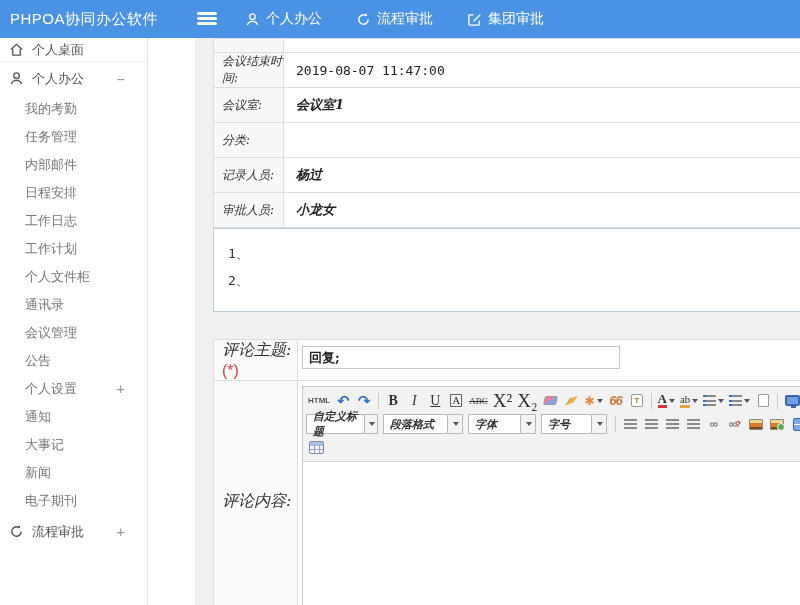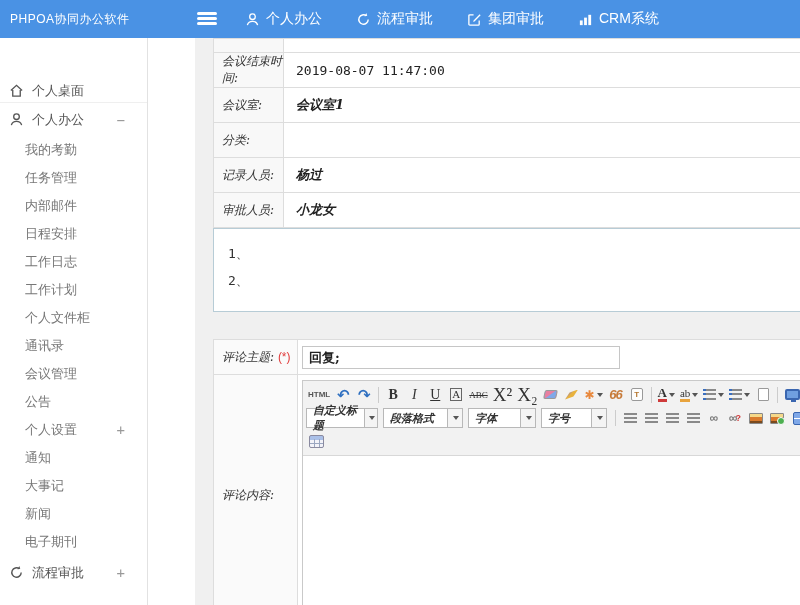--- a/index.html
+++ b/index.html
@@ -2,36 +2,36 @@
 <html><head>
 <meta charset="utf-8">
 <style>
   * { margin:0; padding:0; box-sizing:border-box; }
   html,body { width:800px; height:605px; overflow:hidden; background:#fff;
     font-family:"Liberation Sans","DejaVu Sans",sans-serif; font-size:13px; color:#444; }
 
   
   .header { position:absolute; left:0; top:0; width:800px; height:38px; background:#4a92e4;
     display:flex; align-items:center; color:#fff; z-index:10; }
-  .app-title { font-size:12px; padding-left:10px; width:185px; letter-spacing:.5px; }
+  .app-title { font-size:15px; padding-left:10px; width:185px; letter-spacing:.5px; }
   .burger { width:20px; height:14px; margin:0 14px 0 12px; cursor:pointer; position:relative; }
   .burger i { position:absolute; left:0; width:20px; height:3px; background:#fff; border-radius:2px; display:block; }
   .burger i:nth-child(1){top:0} .burger i:nth-child(2){top:5px} .burger i:nth-child(3){top:10px}
   .nav { display:flex; align-items:center; gap:6px; }
   .nav-item { display:flex; align-items:center; gap:6px; padding:0 14px; height:38px; font-size:14px; cursor:pointer; }
   .nav-item svg { display:block; }
   .caret-down { width:0; height:0; border-left:5px solid transparent; border-right:5px solid transparent;
     border-top:5px solid #fff; margin-left:4px; }
 
   
   .sidebar { position:absolute; left:0; top:38px; width:148px; bottom:0; background:#fff;
     border-right:1px solid #e2e2e2; overflow:hidden; }
   .side-item { display:flex; align-items:center; cursor:pointer; }
   .side-item.top { height:33px; color:#555; font-size:13px; padding-left:9px; gap:8px; }
-  .side-item.top.first { border-bottom:1px solid #efefef; height:24px;margin-top:41px; }
+  .side-item.top.first { border-bottom:1px solid #efefef; height:24px; }
   .side-item.sub { height:28px; color:#777; font-size:13px; padding-left:25px; }
   .side-item .grow { flex:1; }
   .toggle { color:#999; font-size:14px; padding-right:22px; font-family:"DejaVu Sans Mono",monospace; }
   .side-icon { width:15px; height:15px; display:inline-flex; align-items:center; justify-content:center; color:#666; }
 
   
   .main { position:absolute; left:195px; top:38px; width:605px; bottom:0; background:#f0f0f0; overflow:hidden; }
   .inner { position:absolute; left:18px; top:0; width:640px; }
 
   table.form { border-collapse:collapse; width:640px; background:#fff; table-layout:fixed; }
@@ -45,21 +45,21 @@
   .script { font-style:italic; font-family:"DejaVu Serif","Liberation Serif",serif; font-weight:bold; font-size:12px; color:#222; }
 
   .content-box { width:640px; height:84px; background:#fff; border:1px solid #b7ccd6; margin-top:0;
     padding:16px 0 0 14px; color:#333; font-size:13px; }
   .content-box .line { height:27px; font-family:"DejaVu Sans Mono","Liberation Mono",monospace; }
 
   .gap { height:27px; }
 
   table.cform { border-collapse:collapse; width:640px; background:#fff; table-layout:fixed; }
   table.cform td { border:1px solid #ddd; border-right:none; vertical-align:top; }
-  table.cform td.lbl { width:84px; background:#fafafa; font-style:italic; font-size:12px; color:#333;
+  table.cform td.lbl { width:84px; background:#fafafa; font-style:italic; font-size:16px; color:#333;
     padding-left:8px; font-family:"DejaVu Serif","Liberation Serif",serif; }
   .req { color:#e03c3c; font-style:normal; font-family:"Liberation Sans",sans-serif; }
   td.subject-cell { height:35px; padding:6px 0 0 4px; }
   .subject-input { width:318px; height:23px; border:1px solid #c6c6c6; background:#fff; font-weight:bold;
     font-size:13px; color:#222; padding-left:6px; font-family:"DejaVu Serif","Liberation Serif",serif; }
   td.editor-cell { height:233px; padding:5px 0 0 4px; }
   td.lbl-mid { vertical-align:middle !important; }
 
   
   .editor { width:540px; border:1px solid #c9c9c9; background:#fff; }
@@ -149,30 +149,20 @@
     </div>
     <div class="nav-item">
       <span class="side-icon">
         <svg width="15" height="15" viewBox="0 0 16 16">
             <path d="M13 9v4a1 1 0 0 1-1 1H3a1 1 0 0 1-1-1V4a1 1 0 0 1 1-1h4" fill="none" stroke="#fff" stroke-width="1.4"></path>
             <path d="M7 9l6.5-6.5 1 1L8 10l-1.5.5z" fill="#fff"></path>
           </svg>
       </span>
       <span>集团审批</span>
     </div>
-    <div class="nav-item">
-      <span class="side-icon">
-        <svg width="15" height="15" viewBox="0 0 16 16">
-            <rect x="2" y="9" width="3" height="5" fill="#fff"></rect>
-            <rect x="6.5" y="6" width="3" height="8" fill="#fff"></rect>
-            <rect x="11" y="3" width="3" height="11" fill="#fff"></rect>
-          </svg>
-      </span>
-      <span>CRM系统</span>
-    </div>
   </div>
 </div>
 
 <div class="sidebar">
   <div class="side-item top first">
     <span class="side-icon">
       <svg width="15" height="15" viewBox="0 0 16 16">
           <path d="M2 8l6-5.5L14 8" fill="none" stroke="#555" stroke-width="1.4"></path>
           <path d="M4 7.5V14h8V7.5" fill="none" stroke="#555" stroke-width="1.4"></path>
         </svg>

